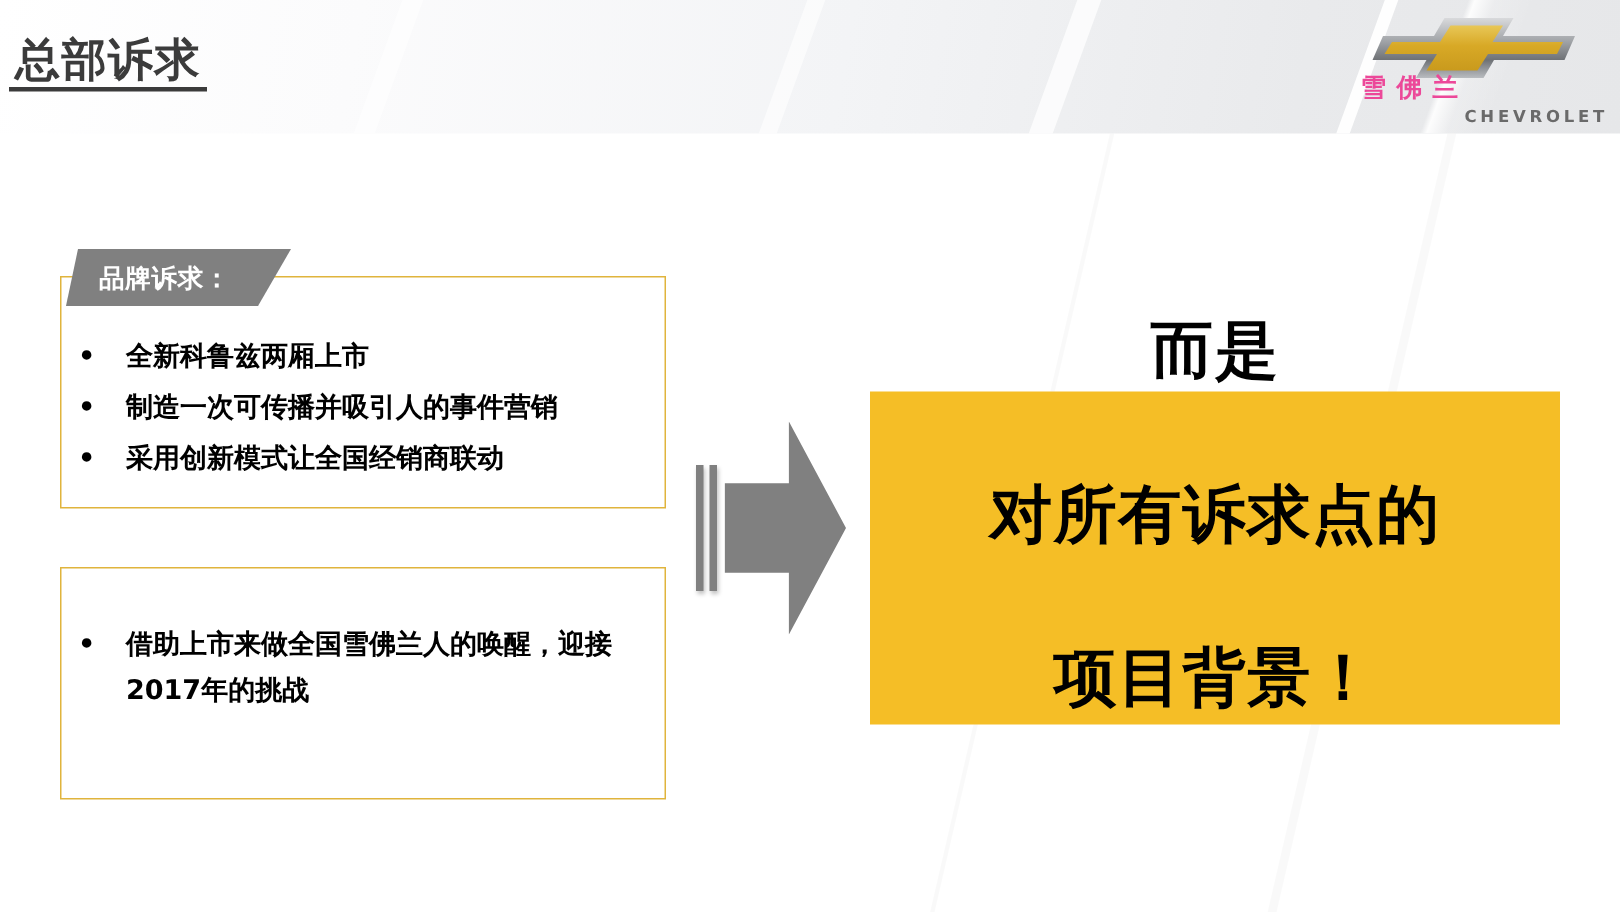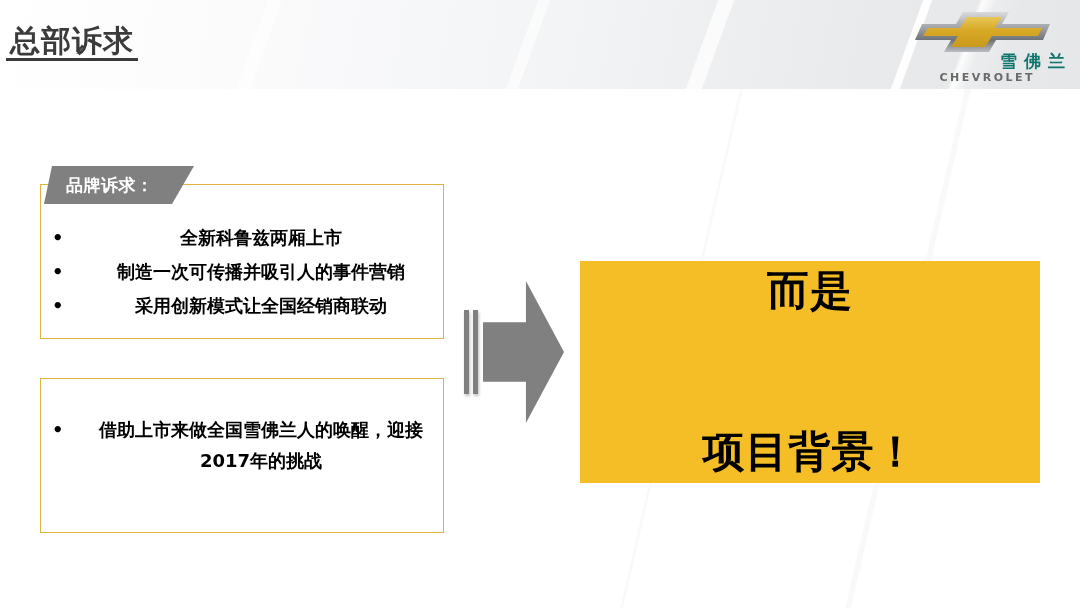--- a/index.html
+++ b/index.html
@@ -37,26 +37,26 @@
   }
   .title-rule {
     position:absolute; left:6px; top:58px; width:132px; height:3px;
     background:#3b3b3b;
   }
 
   
   .logo { position:absolute; right:8px; top:4px; width:172px; height:84px; }
   .logo svg { display:block; }
   .logo-cn {
-    position:absolute; left:0; top:48px; width:172px; text-align:right;
-    font-size:17px; font-weight:bold; color:#0f766e; letter-spacing:7px;
-    text-indent:7px; line-height:1.1;
+    position:absolute; left:0; top:48px; width:172px; text-align:left;
+    font-size:17px; font-weight:bold; color:#ec4899; letter-spacing:7px;
+    text-indent:7px; line-height:1.1;font-family:Liberation Mono, monospace;
   }
   .logo-en {
-    position:absolute; left:0; top:68px; width:172px; text-align:center;
+    position:absolute; left:0; top:68px; width:172px; text-align:right;
     font-size:11px; font-weight:bold; color:#6a6a6a; letter-spacing:2.5px;
     text-indent:2.5px; line-height:1;
   }
 
   
   .outline-box {
     position:absolute; border:1.5px solid #e0b43c; background:#fff;
   }
   #box1 { left:40px; top:184px; width:404px; height:155px; }
   #box2 { left:40px; top:378px; width:404px; height:155px; }
@@ -77,21 +77,21 @@
   #list2 { left:46px; top:414px; width:392px; }
   .bullet-row {
     display:flex; align-items:flex-start;
     font-size:18px; font-weight:bold; color:#000;
     line-height:31px; margin-bottom:3px;
   }
   .bullet-dot {
     width:38px; flex:0 0 38px; text-align:left;
     font-size:18px; line-height:31px; padding-left:6px;
   }
-  .bullet-text { flex:1;text-align:center; }
+  .bullet-text { flex:1; }
 
   
   .arrow-wrap { position:absolute; left:462px; top:281px; width:102px; height:142px; }
   .arrow-bar {
     position:absolute; top:29px; width:5px; height:84px;
     background:#808080; box-shadow:1px 2px 3px rgba(0,0,0,0.25);
   }
   .arrow-bar.b1 { left:2px; }
   .arrow-bar.b2 { left:11px; }
   .arrow-body {
@@ -103,21 +103,21 @@
 
   
   .headline {
     position:absolute; left:580px; top:176px; width:460px;
     text-align:center; font-size:33px; font-weight:bold; color:#000;
     letter-spacing:1px; line-height:1.2;
   }
   .yellow-box {
     position:absolute; left:580px; top:261px; width:460px; height:222px;
     background:#f5be26;
-    display:flex; flex-direction:column; align-items:center; justify-content:space-between;gap:48px;
+    display:flex; flex-direction:column; align-items:center; justify-content:flex-end;gap:48px;
   }
   .yellow-line {
     font-size:42px; font-weight:bold; color:#000; line-height:1.45;
     letter-spacing:1px; text-align:center; white-space:nowrap;
   }
 
   
   .bg-diag {
     position:absolute; top:89px; height:519px; width:3px;
     background:rgba(0,0,0,0.025); transform:skewX(-13deg);
@@ -197,16 +197,17 @@
 
   <div class="arrow-wrap">
     <div class="arrow-bar b1"></div>
     <div class="arrow-bar b2"></div>
     <div class="arrow-body"></div>
   </div>
 
 
   <div class="yellow-box">
     <div class="yellow-line">而是</div>
+    <div class="yellow-line">对所有诉求点的</div>
     <div class="yellow-line">项目背景！</div>
   </div>
 
 </div>
 
 </body></html>

